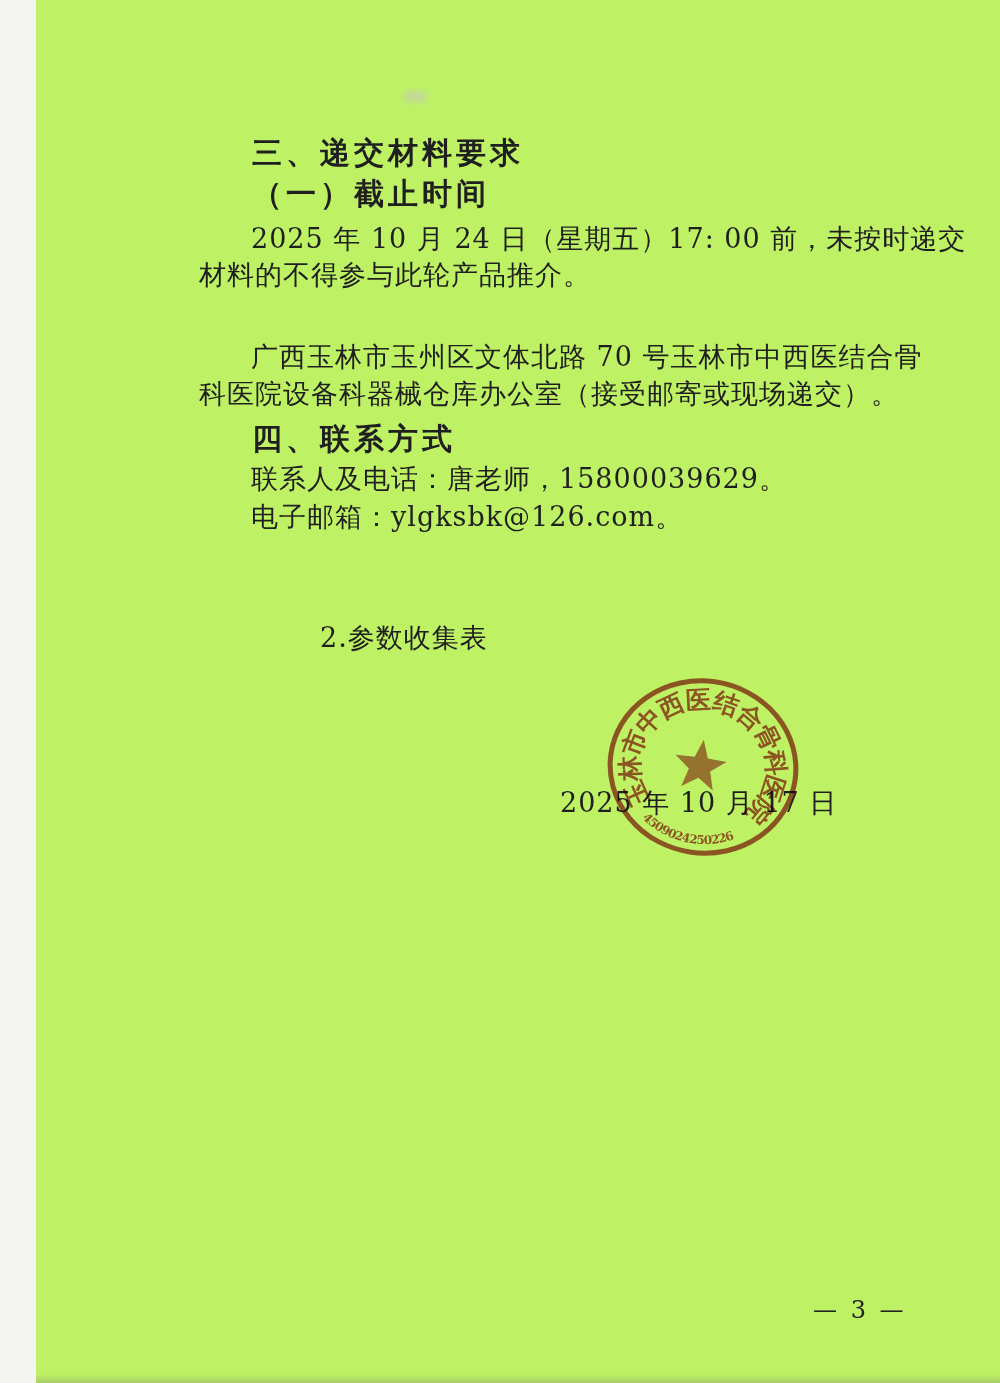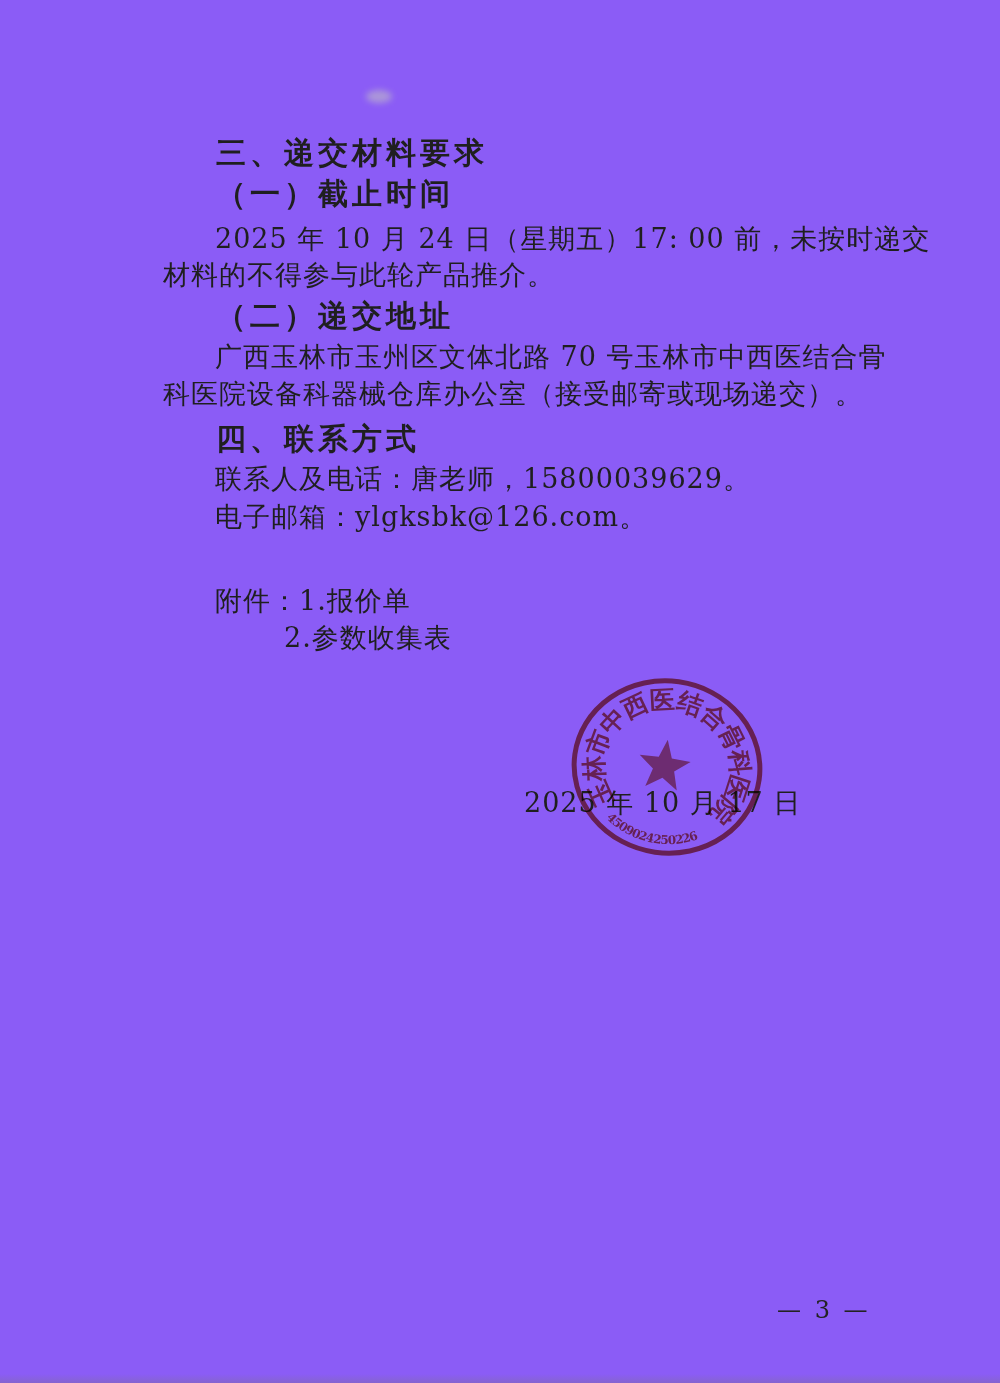--- a/index.html
+++ b/index.html
@@ -36,45 +36,43 @@
     background:#c6c6c2;border-radius:50%;filter:blur(3px);opacity:.55;
   }
   .edge-shadow{
     position:absolute;left:0;bottom:0;width:100%;height:9px;
     background:linear-gradient(to top, rgba(120,120,114,.30), rgba(120,120,114,0));
   }
 </style>
 </head>
 <body>
 
-<div class="page" style="background: #8b5cf6;">
+<div class="page" style="background: #bef264; margin-left: 36px;">
 
   <div class="smudge"></div>
 
   <div class="line heading" style="left:216px;top:133px;">三、递交材料要求</div>
 
   <div class="line heading" style="left:216px;top:174px;">（一）截止时间</div>
 
   <div class="line" style="left:215px;top:221px;">2025 年 10 月 24 日（星期五）17: 00 前，未按时递交</div>
 
   <div class="line" style="left:163px;top:257px;text-align:right;">材料的不得参与此轮产品推介。</div>
 
-  <div class="line heading" style="left:216px;top:296px;">（二）递交地址</div>
 
   <div class="line" style="left:215px;top:339px;">广西玉林市玉州区文体北路 70 号玉林市中西医结合骨</div>
 
   <div class="line heading" style="left:216px;top:419px;">四、联系方式</div>
 
   <div class="line" style="left:163px;top:376px;">科医院设备科器械仓库办公室（接受邮寄或现场递交）。</div>
 
   <div class="line" style="left:215px;top:461px;">联系人及电话：唐老师，15800039629。</div>
 
   <div class="line" style="left:215px;top:499px;">电子邮箱：ylgksbk@126.com。</div>
 
-  <div class="line" style="left:215px;top:583px;">附件：1.报价单</div>
 
   <div class="line" style="left:284px;top:620px;">2.参数收集表</div>
 
 
   <div class="sig" style="left:524px;top:785px;">2025 年 10 月 17 日</div>
 
   <svg id="seal-svg" class="seal" viewBox="0 0 220 220">
       <g transform="rotate(8 110 110)" opacity="0.88">
         <ellipse cx="110" cy="110" rx="93" ry="86" fill="none" stroke="#b2433f" stroke-width="5"></ellipse>
         <text transform="translate(48.1 145.5) rotate(-122.0)" fill="#b2433f" font-size="25" font-weight="bold" text-anchor="middle" dominant-baseline="central">玉</text>

